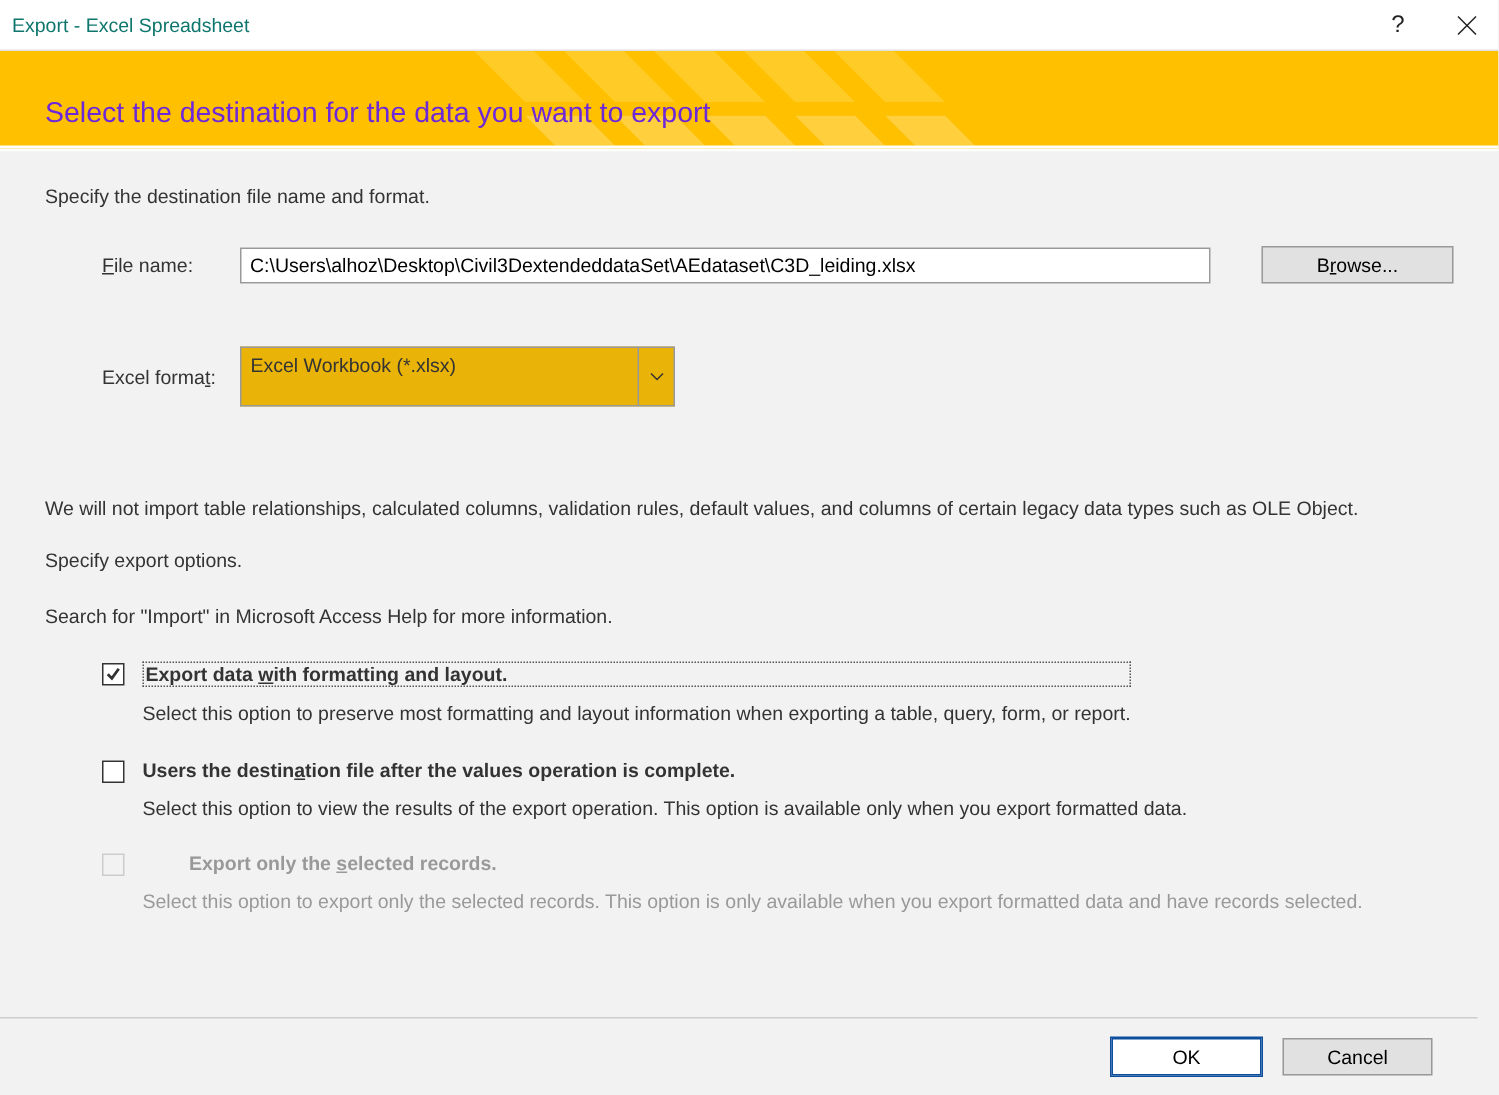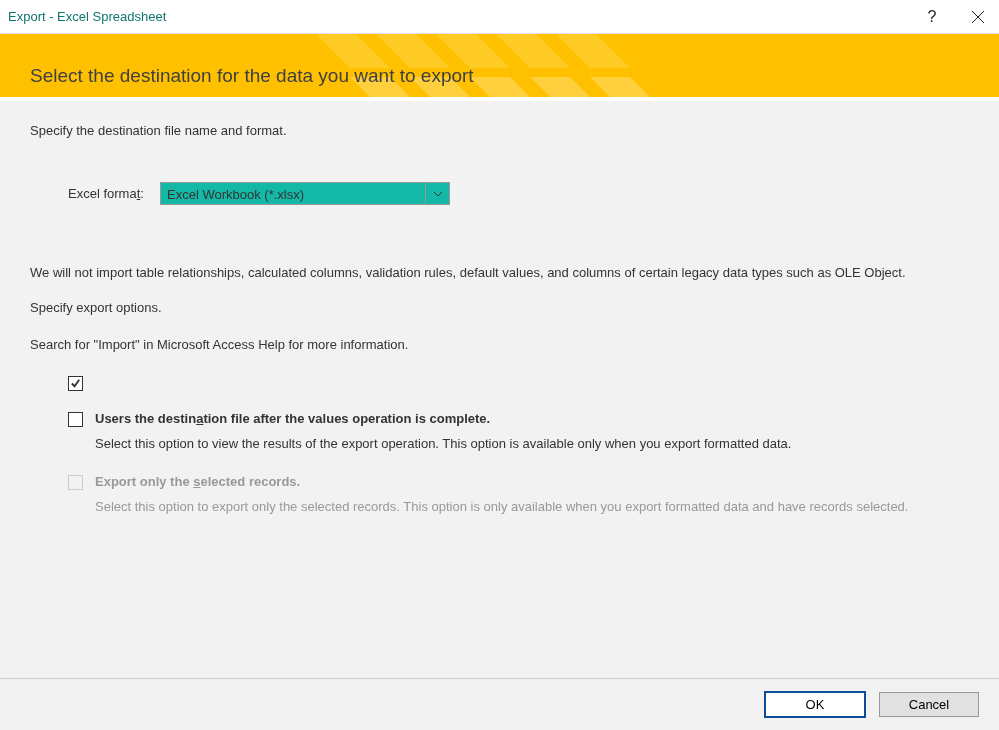--- a/index.html
+++ b/index.html
@@ -32,21 +32,21 @@
   overflow: hidden;
   border-bottom: 2px solid #fff;
 }
 .banner-stripes-top { position:absolute; left: 310px; top: -6px; opacity: 0.45; }
 .banner-stripes-bottom { position:absolute; left: 350px; bottom: -10px; opacity: 0.35; }
 .banner-text {
   position: absolute;
   left: 30px;
   bottom: 10px;
   font-size: 19px;
-  color: #404040;
+  color: #6d28d9;
   font-weight: 400;
 }
 .banner-divider { height: 2px; background: #fff; }
 
 .content {
   padding: 22px 30px 10px 30px;
   background: #f2f2f2;
 }
 .row-indent { padding-left: 38px; }
 .line { margin-bottom: 10px; font-size: 13px; }
@@ -69,23 +69,23 @@
   padding: 0 18px;
   font-family: inherit;
   font-size: 13px;
   cursor: default;
   min-width: 100px;
 }
 .browse-btn { min-width: 128px; }
 .select-wrap {
   display: flex;
   width: 290px;
-  height: 23px;
+  height: 40px;
   border: 1px solid #999;
-  background: #14b8a6;
+  background: #eab308;
 }
 .select-wrap .sel-text { flex: 1; padding: 2px 6px; font-size: 13px; line-height: 19px;}
 .select-wrap .sel-arrow {
   width: 24px;
   border-left: 1px solid #999;
   display: flex;
   align-items: center;
   justify-content: center;
 }
 .section-gap { height: 34px; }
@@ -102,28 +102,28 @@
 }
 .checkbox.disabled { border-color: #ccc; background: #f2f2f2; }
 .checkbox svg { width: 11px; height: 11px; stroke: #333; stroke-width: 2; fill: none; }
 .opt-text .opt-label { font-weight: 600; font-size: 13px; }
 .opt-text .opt-label.focus-box { border: 1px dotted #555; padding: 0 1px;}
 .opt-text .opt-desc { font-size: 13px; margin-top: 8px; line-height: 1.5; }
 .opt-text.disabled { color: #999; }
 
 .footer {
   position: absolute;
-  bottom: 0; left: 0; right: 0;
+  bottom: 0; left: 0; right: 14px;
   height: 52px;
   border-top: 1px solid #ccc;
   background: #f2f2f2;
   display: flex;
   justify-content: flex-end;
   align-items: center;
-  padding-right: 20px;
+  padding-right: 30px;
   gap: 14px;
 }
 .btn-primary {
   border: 1px solid #0d4e9c;
   background: #fff;
   outline: 1px solid #0d4e9c;
 }
 </style>
 </head>
 <body>
@@ -164,20 +164,26 @@
   <div class="banner-text">Select the destination for the data you want to export</div>
 </div>
 <div class="banner-divider"></div>
 
 <div class="content">
   <div class="line">Specify the destination file name and format.</div>
 
   <div style="height:16px"></div>
 
   <div class="row-indent">
+    <div class="field-row">
+      <div class="lbl"><span class="underline-letter">F</span><span>ile name:</span></div>
+      <input class="input-text" value="C:\Users\alhoz\Desktop\Civil3DextendeddataSet\AEdataset\C3D_leiding.xlsx" style="">
+      <div style="width:34px"></div>
+      <button class="btn browse-btn"><span>B</span><span class="underline-letter">r</span><span>owse...</span></button>
+    </div>
 
     <div style="height:18px"></div>
 
     <div class="field-row">
       <div class="lbl"><span>Excel forma</span><span class="underline-letter">t</span><span>:</span></div>
       <div class="select-wrap">
         <div class="sel-text">Excel Workbook (*.xlsx)</div>
         <div class="sel-arrow">
           <svg width="10" height="6" viewBox="0 0 10 6">
               <path d="M1 1 L5 5 L9 1" fill="none" stroke="#333" stroke-width="1"></path>
@@ -193,34 +199,38 @@
   <div class="para" style="margin-bottom:16px;">Specify export options.</div>
   <div class="para">Search for "Import" in Microsoft Access Help for more information.</div>
 
   <div class="row-indent">
     <div class="opt-row">
       <div class="checkbox">
         <svg viewBox="0 0 12 12">
             <path d="M2 6 L5 9 L10 2"></path>
           </svg>
       </div>
+      <div class="opt-text">
+        <div class="opt-label focus-box"><span>Export data </span><span class="underline-letter">w</span><span>ith formatting and layout.</span></div>
+        <div class="opt-desc">Select this option to preserve most formatting and layout information when exporting a table, query, form, or report.</div>
+      </div>
     </div>
 
     <div class="opt-row">
       <div class="checkbox"></div>
       <div class="opt-text">
         <div class="opt-label"><span>Users the destin</span><span class="underline-letter">a</span><span>tion file after the values operation is complete.</span></div>
         <div class="opt-desc">Select this option to view the results of the export operation. This option is available only when you export formatted data.</div>
       </div>
     </div>
 
     <div class="opt-row">
       <div class="checkbox disabled"></div>
       <div class="opt-text disabled">
-        <div class="opt-label" style="font-weight:600;"><span>Export only the </span><span class="underline-letter">s</span><span>elected records.</span></div>
+        <div class="opt-label" style="font-weight:600;margin-left:31px;"><span>Export only the </span><span class="underline-letter">s</span><span>elected records.</span></div>
         <div class="opt-desc">Select this option to export only the selected records. This option is only available when you export formatted data and have records selected.</div>
       </div>
     </div>
   </div>
 
 </div>
 
 <div class="footer">
   <button class="btn btn-primary">OK</button>
   <button class="btn">Cancel</button>

